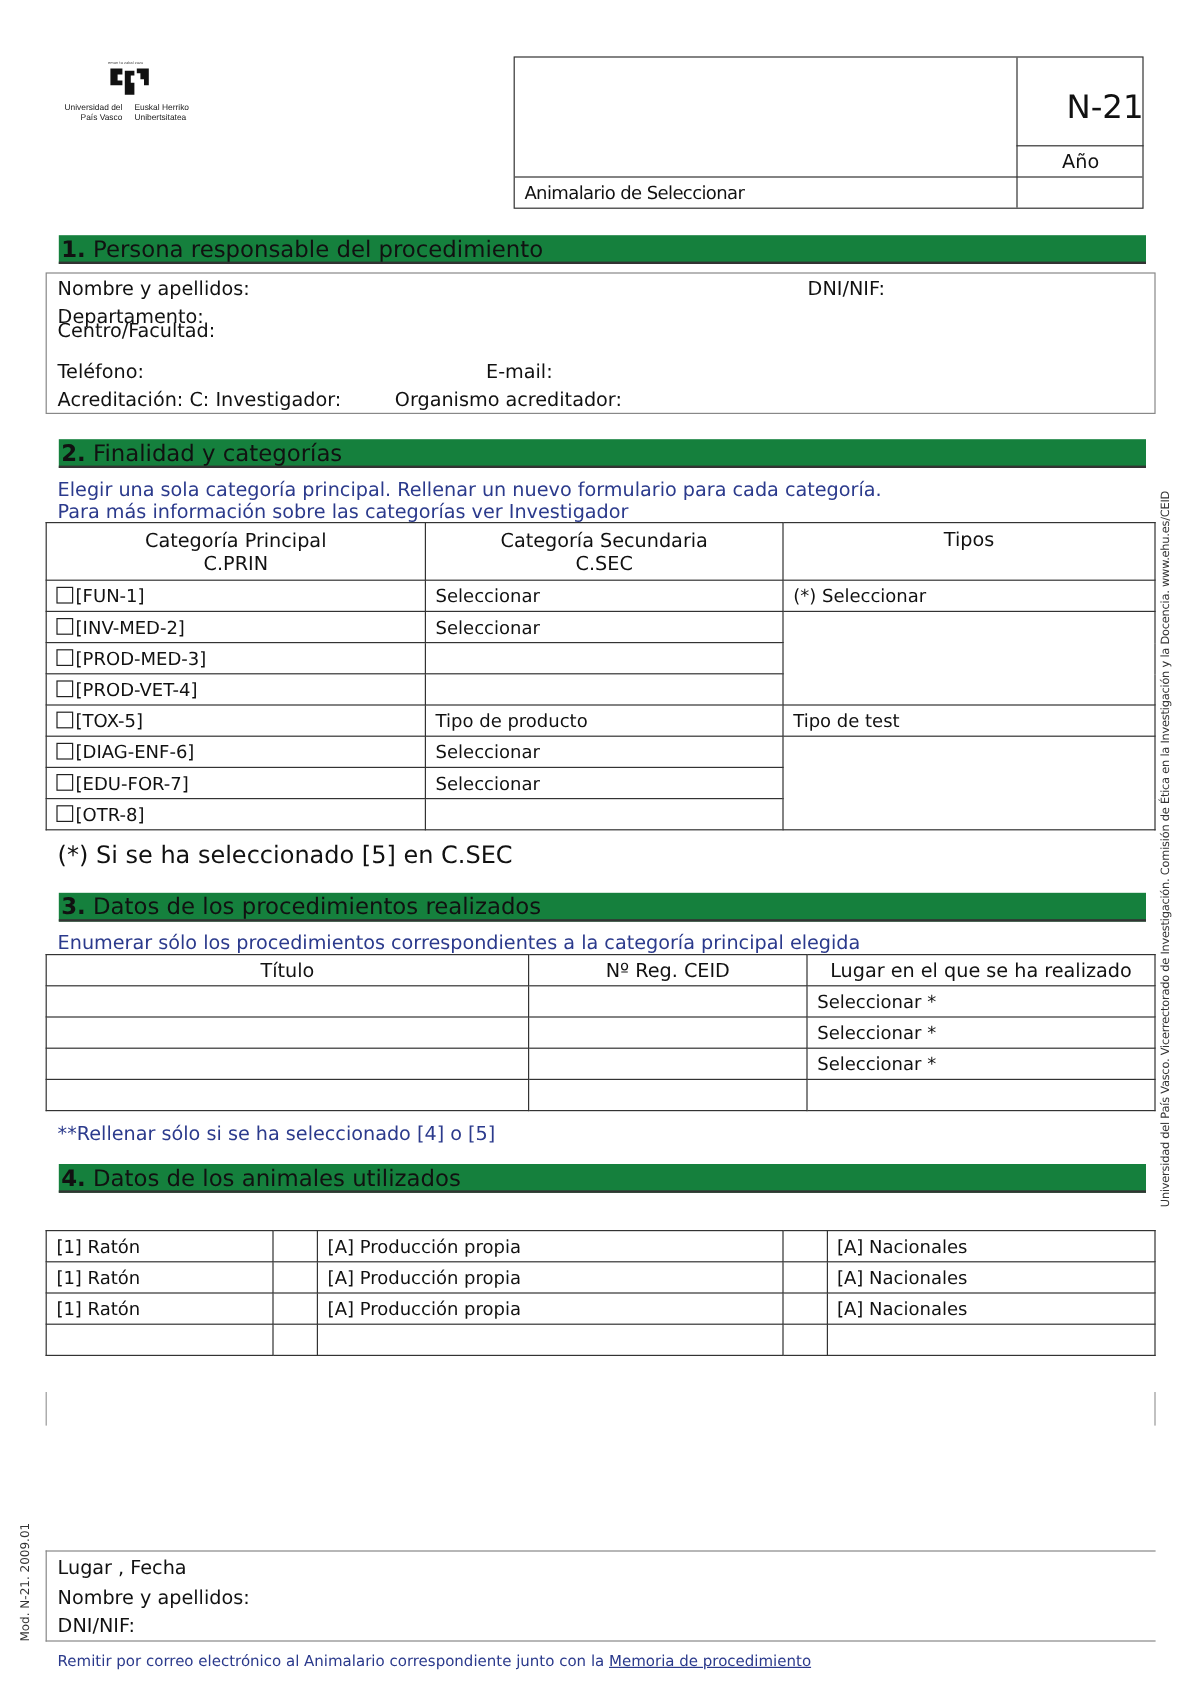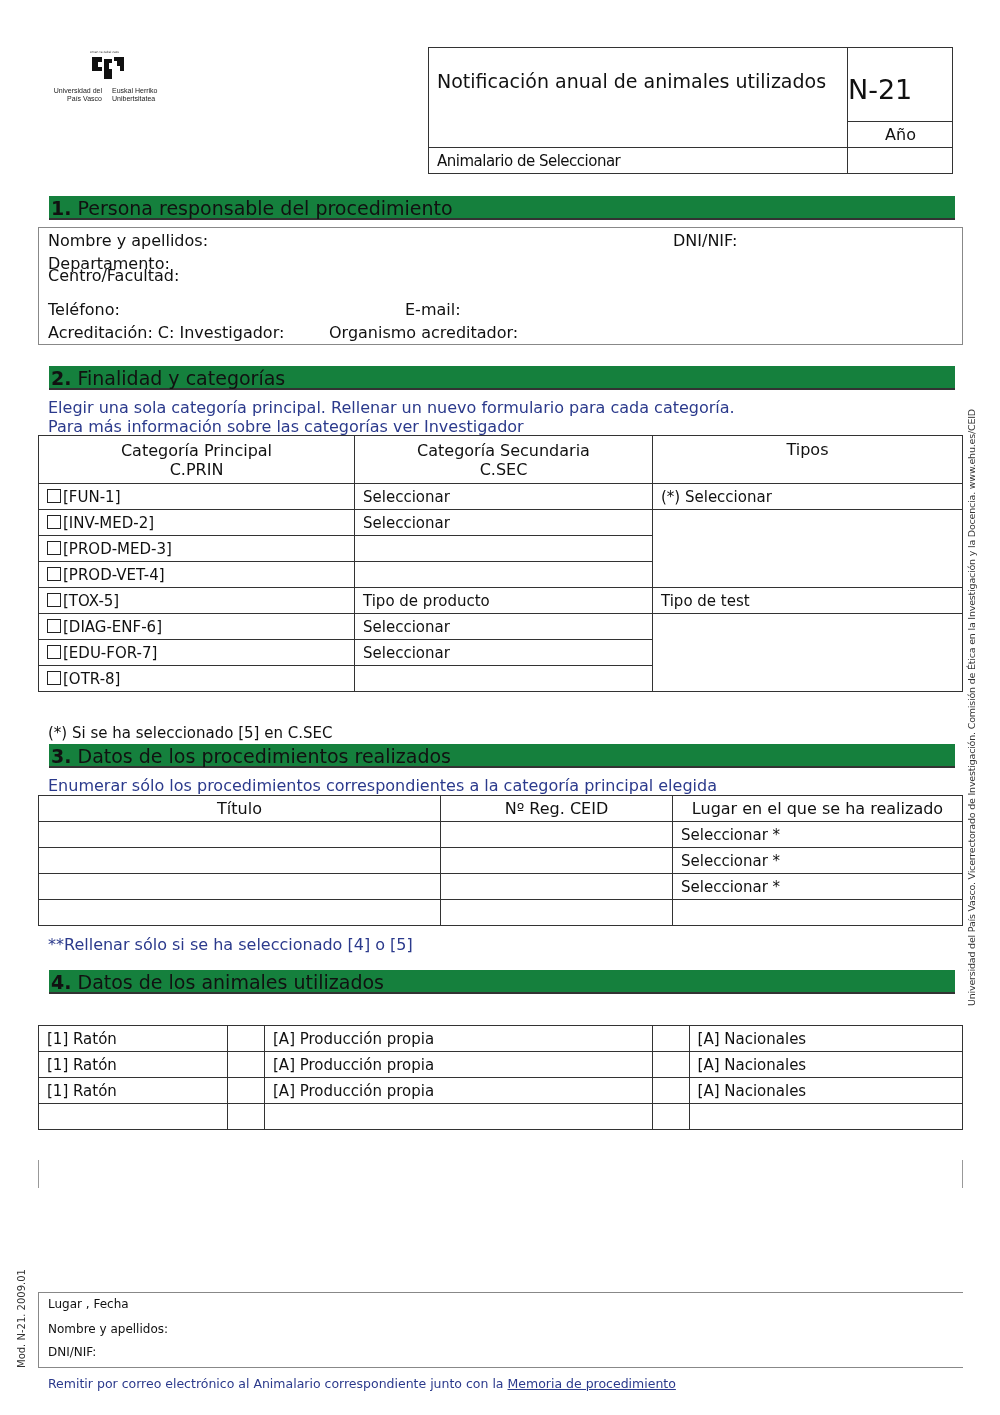--- a/index.html
+++ b/index.html
@@ -7,58 +7,57 @@
          font-family:"DejaVu Sans", sans-serif; color:#111; }
   .abs { position:absolute; }
   .logo { left:50px; top:50px; width:115px; height:55px; }
   .logo .tag { position:absolute; left:40px; top:0; font-size:3px; color:#444; }
   .logo .lt1 { position:absolute; left:0; top:37px; font-size:7px; line-height:8px; text-align:right; width:52px; color:#222; font-family:"Liberation Sans", sans-serif;}
   .logo .lt2 { position:absolute; left:62px; top:37px; font-size:7px; line-height:8px; color:#222; font-family:"Liberation Sans", sans-serif;}
 
   .hdr { left:428px; top:47px; width:525px; height:127px; border:1px solid #333; box-sizing:border-box; }
   .hdr .title { position:absolute; left:8px; top:22px; font-size:19px; }
   .hdr .vline { position:absolute; left:418px; top:0; width:1px; height:100%; background:#333; }
-  .hdr .code { position:absolute; left:419px; top:26px; width:105px; text-align:left; font-size:27px; }
+  .hdr .code { position:absolute; left:419px; top:26px; width:105px; text-align:right; font-size:27px; }
   .hdr .h1 { position:absolute; left:418px; top:73px; width:106px; height:1px; background:#333; }
   .hdr .year { position:absolute; left:419px; top:77px; width:105px; text-align:center; font-size:16px; }
   .hdr .h2 { position:absolute; left:0; top:99px; width:100%; height:1px; background:#333; }
   .hdr .anim { position:absolute; left:8px; top:104px; font-size:15px; letter-spacing:-0.5px; }
 
   .sec { left:49px; width:906px; height:24px; background:#15803d; border-bottom:2px solid #333; box-sizing:border-box; font-size:19px; line-height:24px; padding-left:2px; }
   .sec b { font-weight:bold; }
   .blue { color:#2b3a8c; font-size:16px; }
 
   .box1 { left:38px; top:227px; width:925px; height:118px; border:1px solid #888; box-sizing:border-box; }
   .box1 .row { position:absolute; font-size:16px; }
 
   table { border-collapse:collapse; position:absolute; }
   td, th { border:1px solid #333; font-weight:normal; padding:0 8px; font-size:15px; height:26px; box-sizing:border-box; }
   th { font-size:16px; text-align:center; }
   .cb { display:inline-block; width:12px; height:12px; border:1px solid #222; vertical-align:-1px; margin-right:2px; }
 
   .vtext { position:absolute; transform-origin:left top; transform:rotate(-90deg); white-space:nowrap; font-size:10px; color:#333; }
 
   .foot { left:38px; top:1292px; width:925px; height:76px; border-top:1px solid #888; border-bottom:1px solid #888; border-left:1px solid #888; box-sizing:border-box; }
-  .foot .r { position:absolute; left:9px; font-size:12px; }
+  .foot .r { position:absolute; left:9px; font-size:16px; }
   .link { text-decoration:underline; }
 </style>
 </head>
 <body>
 
 <div class="abs logo">
   <span class="tag">eman ta zabal zazu</span>
   <svg class="abs" style="left:40px;top:5px" width="36" height="30" viewBox="0 0 36 30">
     <path d="M2 2 h10 v5 h-4 v5 h4 v4 h-10z M14 4 h8 v4 h-3 v6 h3 v10 h-8z M24 2 h10 v14 h-4 v-5 h-3 v-5 h-3z" fill="#111"></path>
   </svg>
   <div class="lt1">Universidad del País Vasco</div>
   <div class="lt2">Euskal Herriko Unibertsitatea</div>
 </div>
 
 <div class="abs hdr">
-  <div class="title">Notificación anual de animales utilizados</div>
   <div class="vline"></div>
   <div class="code">N-21</div>
   <div class="h1"></div>
   <div class="year">Año</div>
   <div class="h2"></div>
   <div class="anim">Animalario de  Seleccionar</div>
   <div class="abs" style="left:419px;top:100px;width:105px;height:26px"></div>
 </div>
 
 <div class="abs sec" style="top:196px">
@@ -119,21 +118,21 @@
   <tr>
     <td><span class="cb"></span><span>[EDU-FOR-7]</span></td>
     <td>Seleccionar</td>
   </tr>
   <tr>
     <td><span class="cb"></span><span>[OTR-8]</span></td>
     <td></td>
   </tr>
 </tbody>
   </table>
-<div class="abs" style="left:48px;top:724px;font-size:15px">(*) Si se ha seleccionado [5] en C.SEC</div>
+<div class="abs" style="left:48px;top:700px;font-size:20px">(*) Si se ha seleccionado [5] en C.SEC</div>
 
 <div class="abs sec" style="top:744px">
   <b>3.</b> <span>Datos de los procedimientos realizados</span>
 </div>
 <div class="abs blue" style="left:48px;top:776px">Enumerar sólo los procedimientos correspondientes a la categoría principal elegida</div>
 
 <table style="left:38px;top:795px;width:925px">
   <tbody>
       <tr>
     <th style="width:402px">Título</th>

